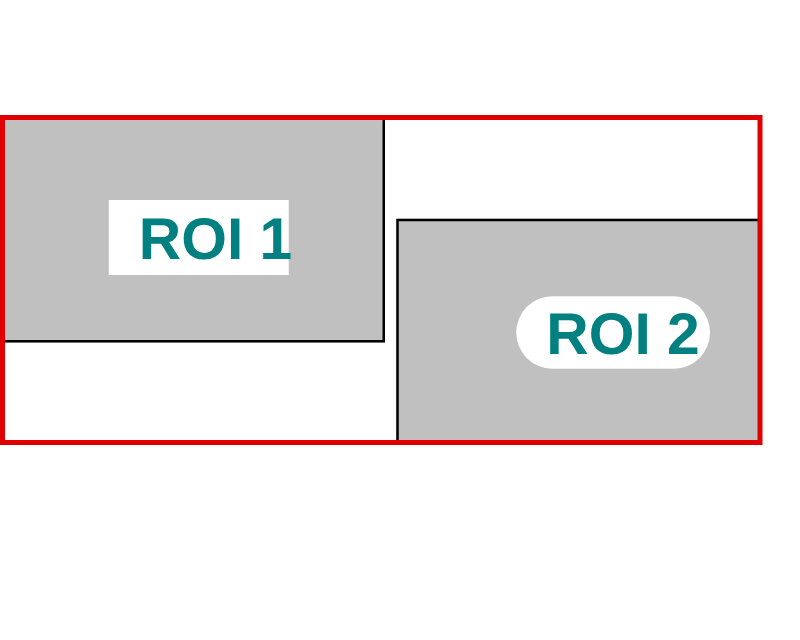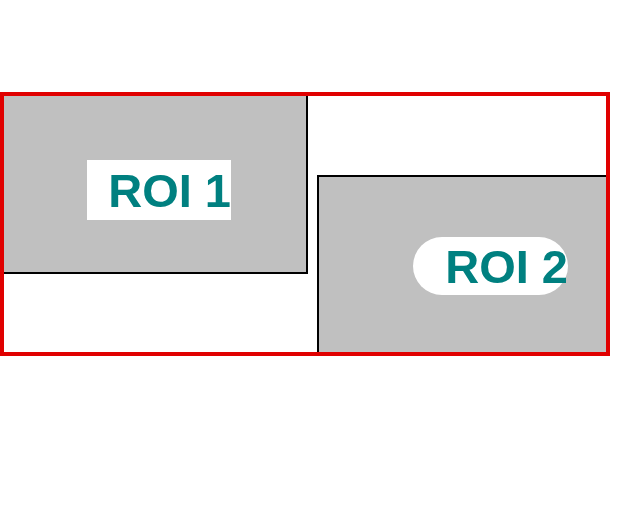--- a/index.html
+++ b/index.html
@@ -35,23 +35,24 @@
   }
   .roi-label {
     position: absolute;
     background: var(--label_bg, #ffffff);
     color: var(--label_text, #008080);
     font-weight: bold;
     font-size: 47px;
     line-height: 1;
     display: flex;
     align-items: center;
-    justify-content: flex-end;
+    justify-content: flex-start;
     white-space: nowrap;
     box-sizing: border-box;
+    padding-left: 24px;
   }
   .roi-label.label1 {
     left: 87px;
     top: 160px;
     width: 144px;
     height: 60px;
   }
   .roi-label.label2 {
     left: 413px;
     top: 237px;

